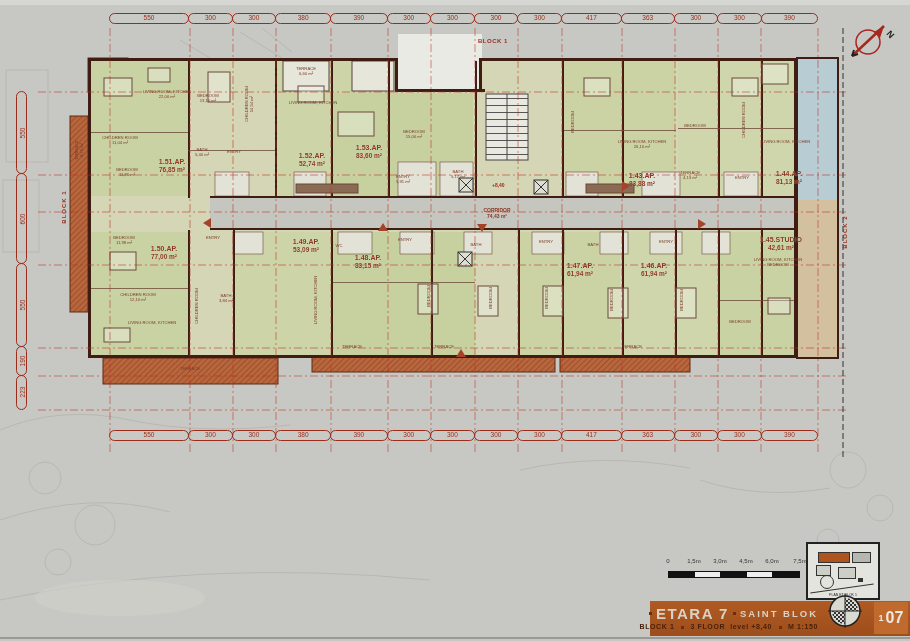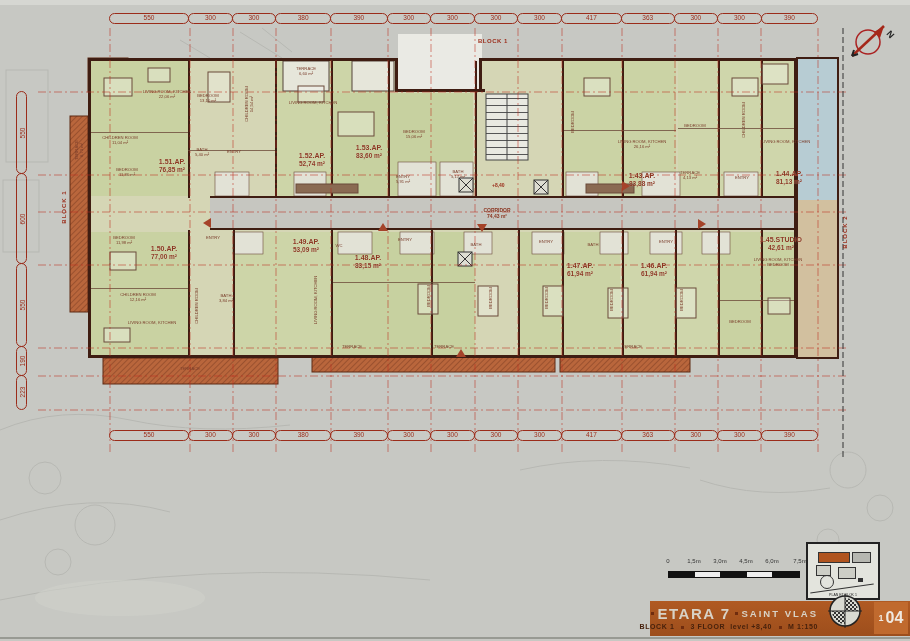--- a/index.html
+++ b/index.html
@@ -446,33 +446,33 @@
   <div class="abs" style="left:8px;top:21px;width:13px;height:9px;background:#cdcec6;border:1px solid #333"></div>
   <div class="abs" style="left:30px;top:23px;width:16px;height:10px;background:#cdcec6;border:1px solid #333"></div>
   <div class="abs" style="left:12px;top:31px;width:12px;height:12px;border:1px solid #333;border-radius:50%"></div>
   <div class="abs" style="left:2px;top:44px;width:64px;height:0;border-top:1px solid #333;transform:rotate(-8deg)"></div>
   <div class="abs" style="left:50px;top:34px;width:5px;height:4px;background:#333"></div>
   <div class="cap">PLAN ET BLOK 1</div>
 </div>
 
 <div class="banner">
   <div class="tb-line1">
-    <span class="bullet"></span><span class="tb-project">ETARA 7</span><span class="bullet"></span><span class="tb-loc">SAINT VLAS</span>
+    <span class="bullet"></span><span class="tb-project">ETARA 7</span><span class="bullet"></span><span class="tb-loc">SAINT BLOK</span>
   </div>
   <div class="tb-line2">
     <span>BLOCK 1</span>
     <span class="bullet"></span>
     <span>3 FLOOR</span>&nbsp;
     <span>level +8,40</span>
     <span class="bullet"></span>
     <span>M 1:150</span>
   </div>
   <div class="sheetno">
     <span class="small">1</span>
-    <span class="big">04</span>
+    <span class="big">07</span>
   </div>
 </div>
 <svg width="38" height="38" style="position:absolute;left:826px;top:592px" xmlns="http://www.w3.org/2000/svg">
   <circle cx="19" cy="19" r="15" fill="#d9dad2" stroke="#222" stroke-width="1.5"></circle>
   <line x1="2" y1="19" x2="36" y2="19" stroke="#222" stroke-width="1"></line>
   <line x1="19" y1="2" x2="19" y2="36" stroke="#222" stroke-width="1"></line>
   <path d="M19,19 L19,6 A13,13 0 0 1 32,19 Z" fill="url(#checker)"></path>
   <path d="M19,19 L19,32 A13,13 0 0 1 6,19 Z" fill="url(#checker)"></path>
 </svg>
 <div class="baseline"></div>

